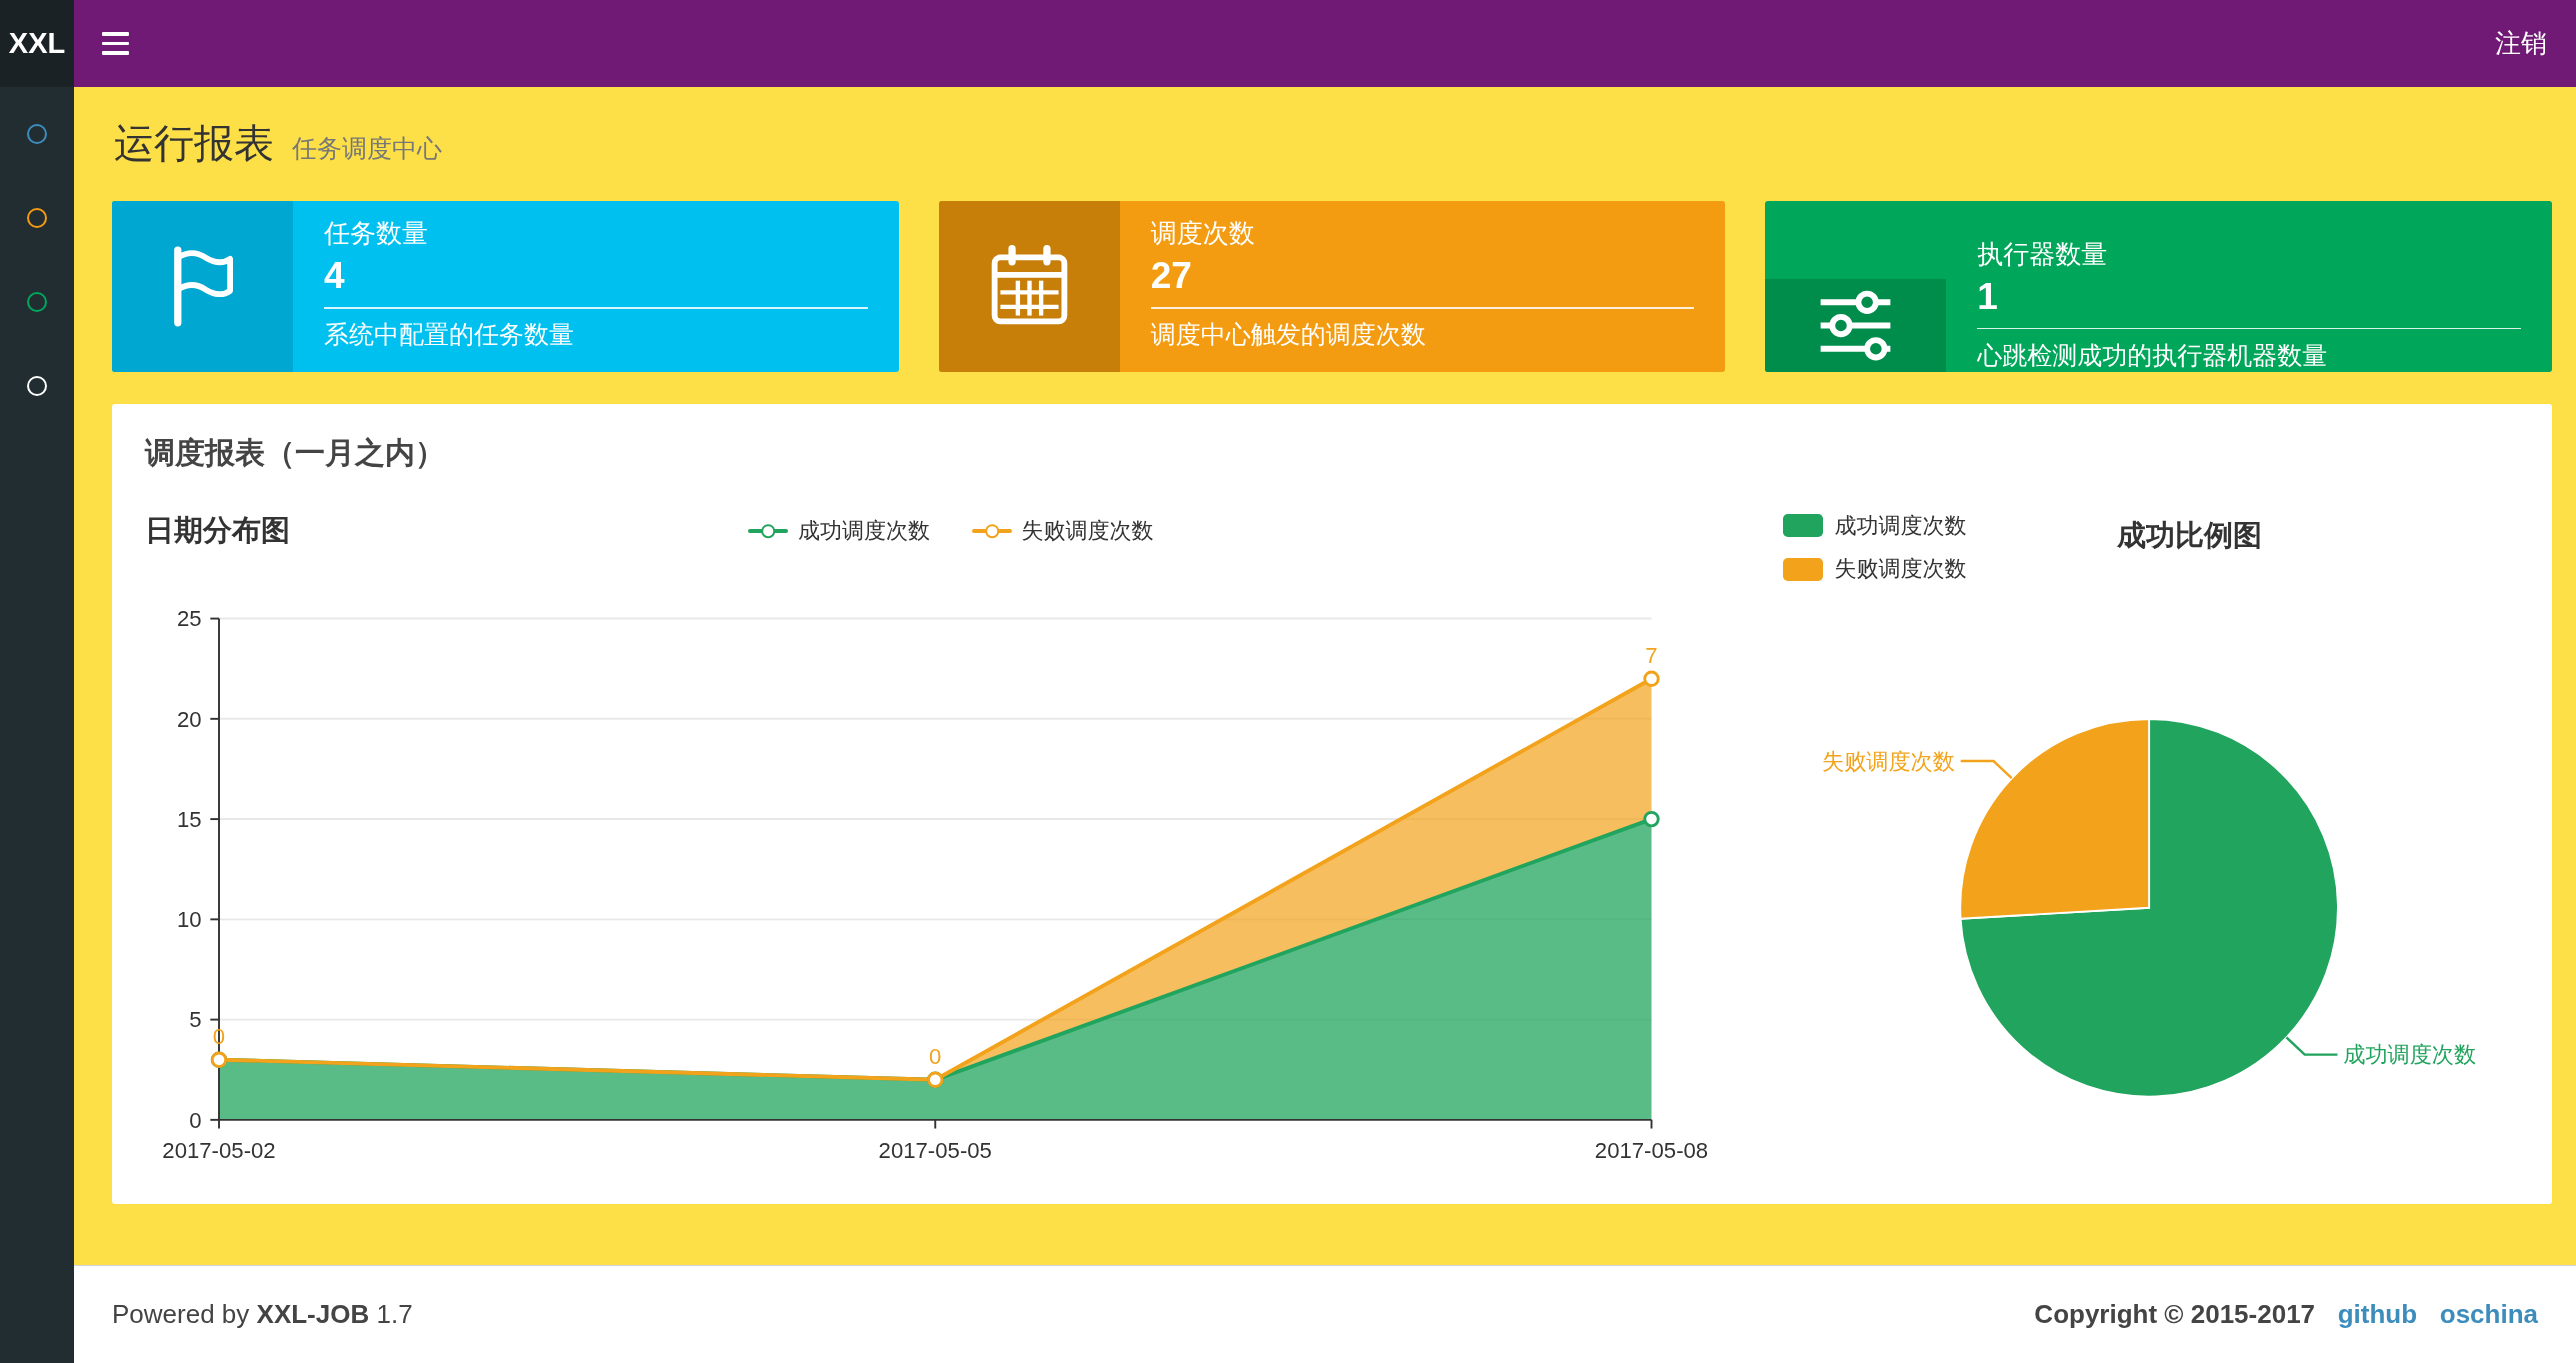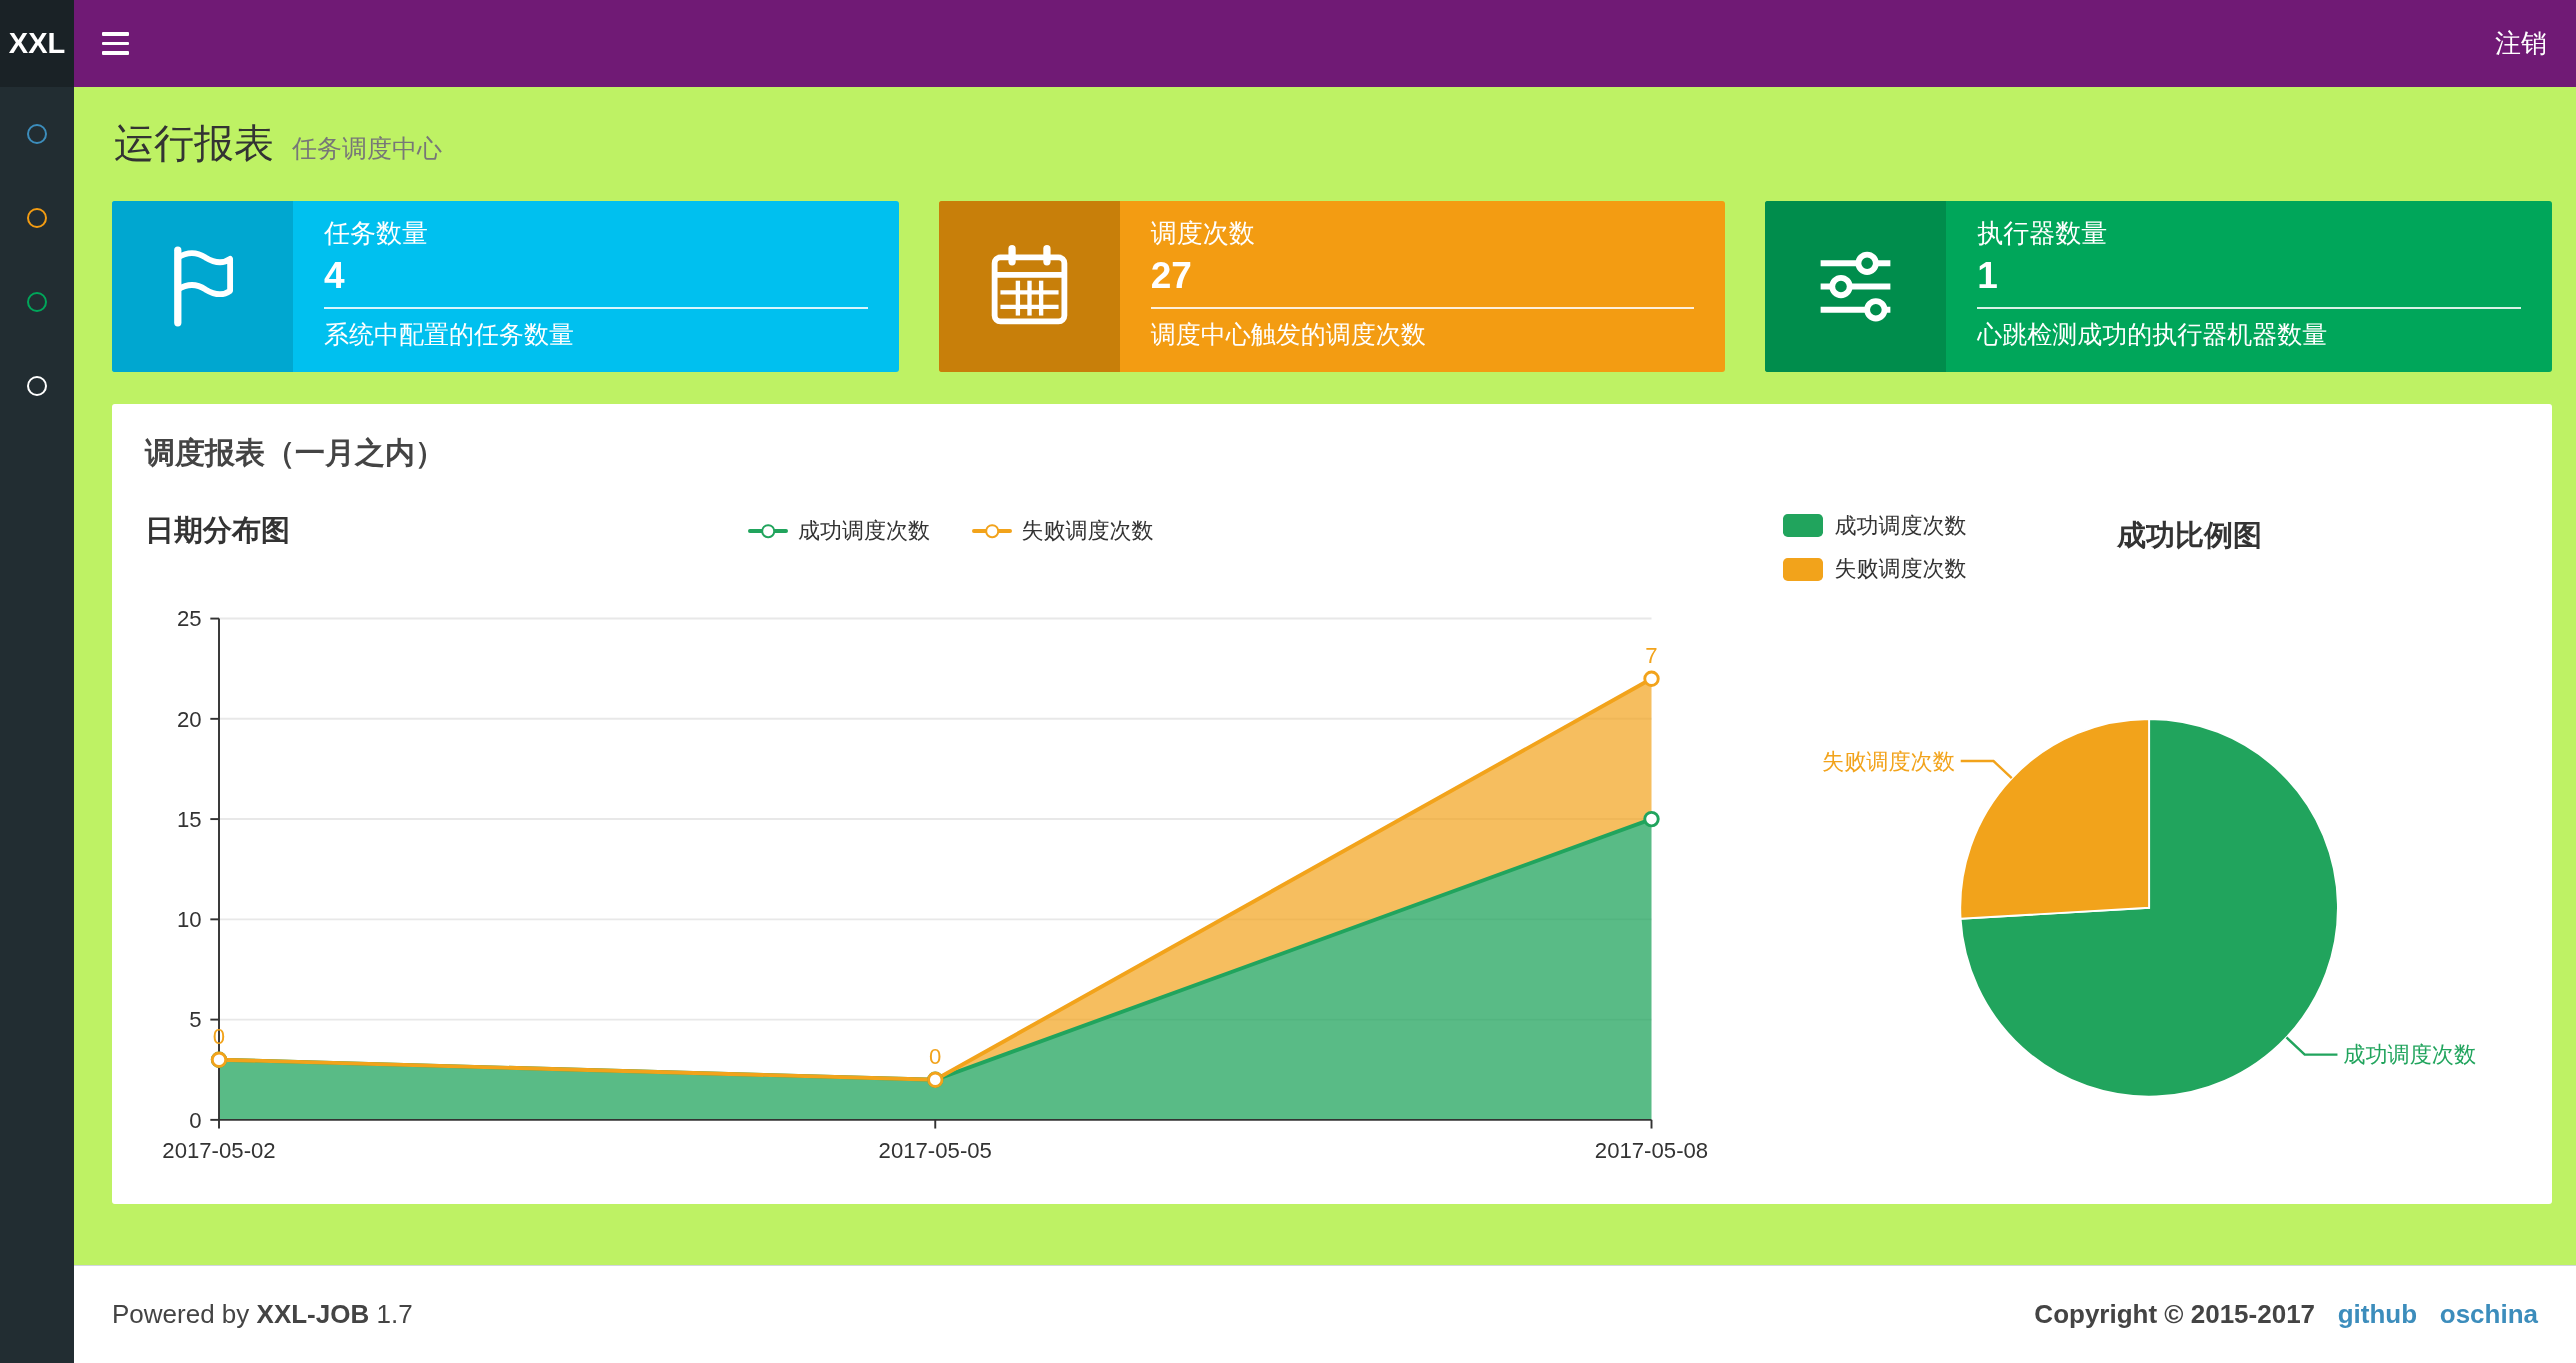--- a/index.html
+++ b/index.html
@@ -12,21 +12,21 @@
   .hamburger{position:absolute;left:74px;top:0;width:83px;height:87px;background:none;border:none;cursor:pointer;
         display:flex;flex-direction:column;align-items:center;justify-content:center;gap:5.8px}
   .hamburger span{display:block;width:27px;height:3.9px;background:#fff;border-radius:1px}
   .logout{position:absolute;right:0;top:0;height:87px;display:flex;align-items:center;padding:0 29px;
         color:#fff;font-size:26px;cursor:pointer;text-decoration:none}
   
   .sidebar{position:absolute;left:0;top:87px;bottom:0;width:74px;background:#222d32;padding-top:37px;box-sizing:border-box;z-index:4}
   .side-circle{display:block;width:20px;height:20px;border:2.9px solid #fff;border-radius:50%;
         margin:0 auto 64px auto;box-sizing:border-box;cursor:pointer;background:transparent}
   
-  .content{position:absolute;left:74px;top:87px;right:0;bottom:98px;background:#bef264;overflow:hidden}
+  .content{position:absolute;left:74px;top:87px;right:0;bottom:98px;background:#fde047;overflow:hidden}
   .content-header{padding:29px 0 0 40px}
   .page-title{font-size:40px;color:#333}
   .page-subtitle{font-size:25px;color:#777;margin-left:13.5px}
   .info-row{position:absolute;left:38px;top:114px;width:2440px;height:171px;display:flex;gap:40px}
   .info-box{flex:1;display:flex;color:#fff;border-radius:2.9px;overflow:hidden}
   .info-icon{width:181px;display:flex;align-items:center;justify-content:center;flex:none}
   .info-content{flex:1;padding:15.4px 31px 0 31px;display:flex;flex-direction:column;min-width:0}
   .info-label{font-size:26px}
   .info-number{font-size:37px;font-weight:bold;margin-top:3.9px}
   .info-divider{height:1.9px;background:rgba(255,255,255,.85);margin:9.6px 0}
@@ -111,21 +111,21 @@
           <line x1="12" y1="46" x2="52" y2="46" stroke="#fff" stroke-width="3"></line>
         </svg>
       </div>
       <div class="info-content">
         <div class="info-label">调度次数</div>
         <div class="info-number">27</div>
         <div class="info-divider"></div>
         <div class="info-desc">调度中心触发的调度次数</div>
       </div>
     </div>
-    <div class="info-box" style="background: rgb(0, 166, 90);">
+    <div class="info-box" style="background: rgb(0, 166, 90); align-items: flex-end;">
       <div class="info-icon" style="background: rgb(0, 141, 76);">
         <svg width="93" height="93" viewBox="0 0 64 64" fill="none">
           <line x1="8" y1="16" x2="56" y2="16" stroke="#fff" stroke-width="4"></line>
           <circle cx="40" cy="16" r="6" fill="#008d4c" stroke="#fff" stroke-width="4"></circle>
           <line x1="8" y1="32" x2="56" y2="32" stroke="#fff" stroke-width="4"></line>
           <circle cx="22" cy="32" r="6" fill="#008d4c" stroke="#fff" stroke-width="4"></circle>
           <line x1="8" y1="48" x2="56" y2="48" stroke="#fff" stroke-width="4"></line>
           <circle cx="46" cy="48" r="6" fill="#008d4c" stroke="#fff" stroke-width="4"></circle>
         </svg>
       </div>

